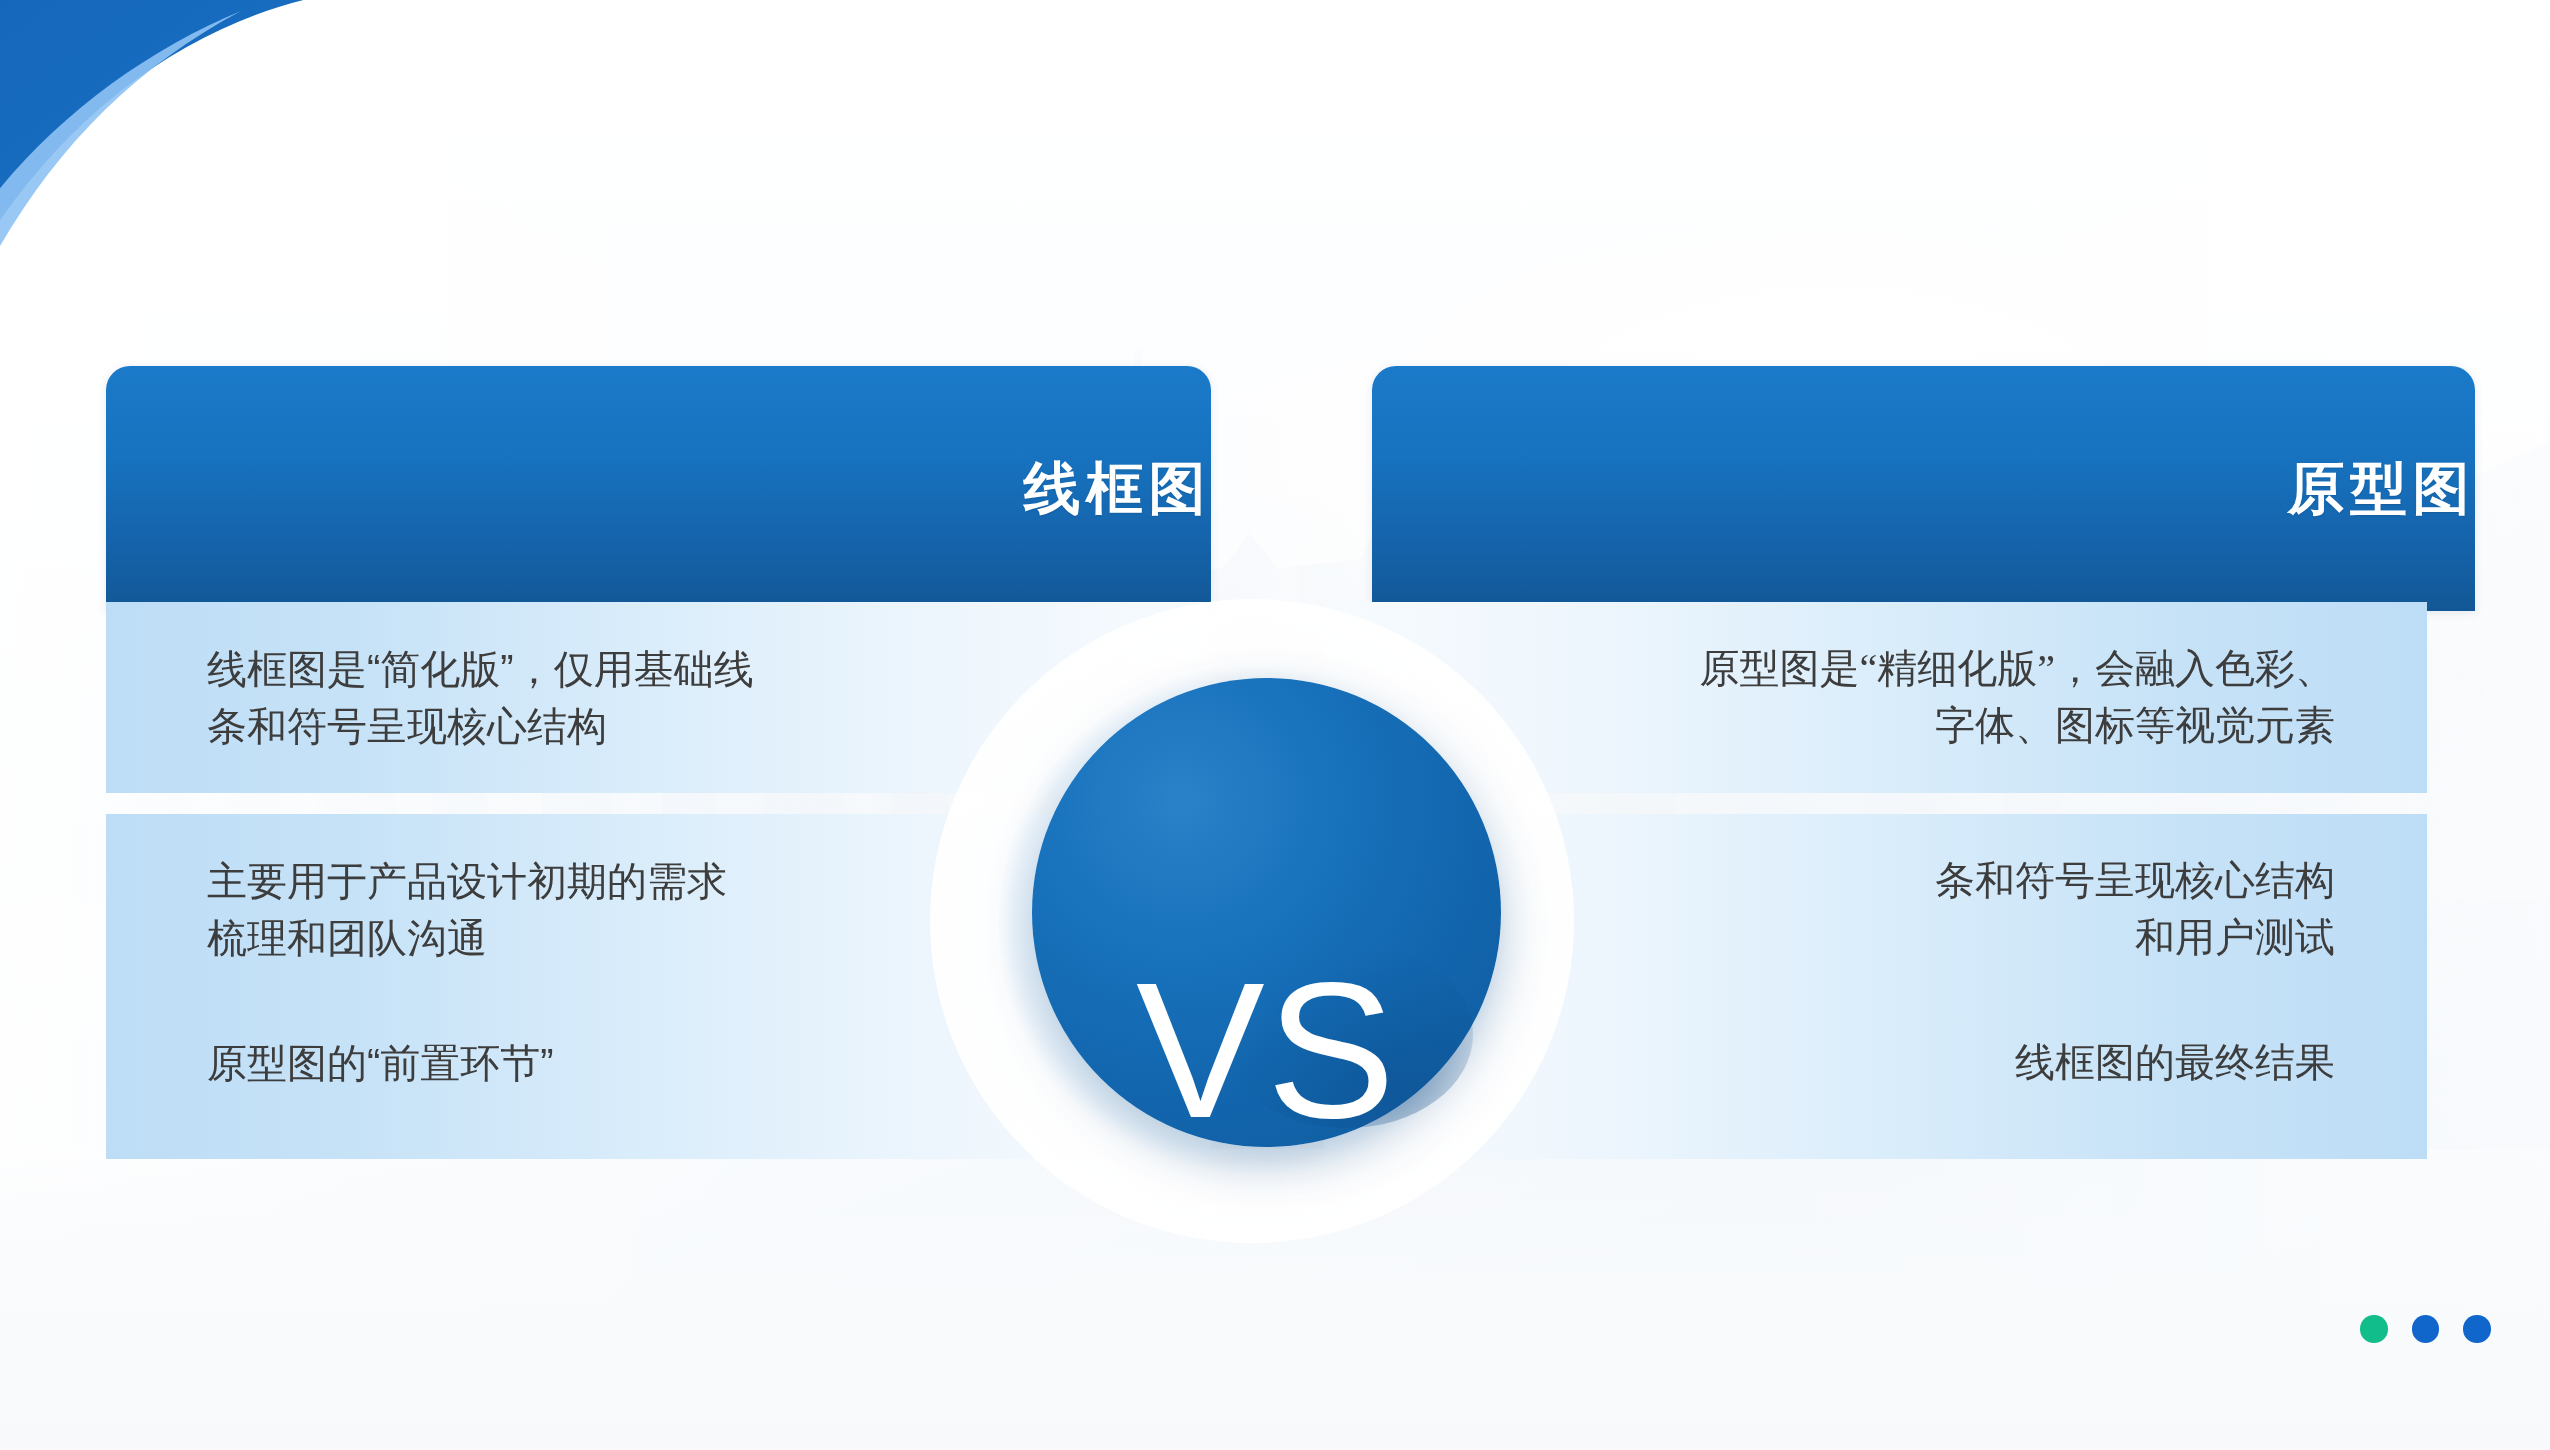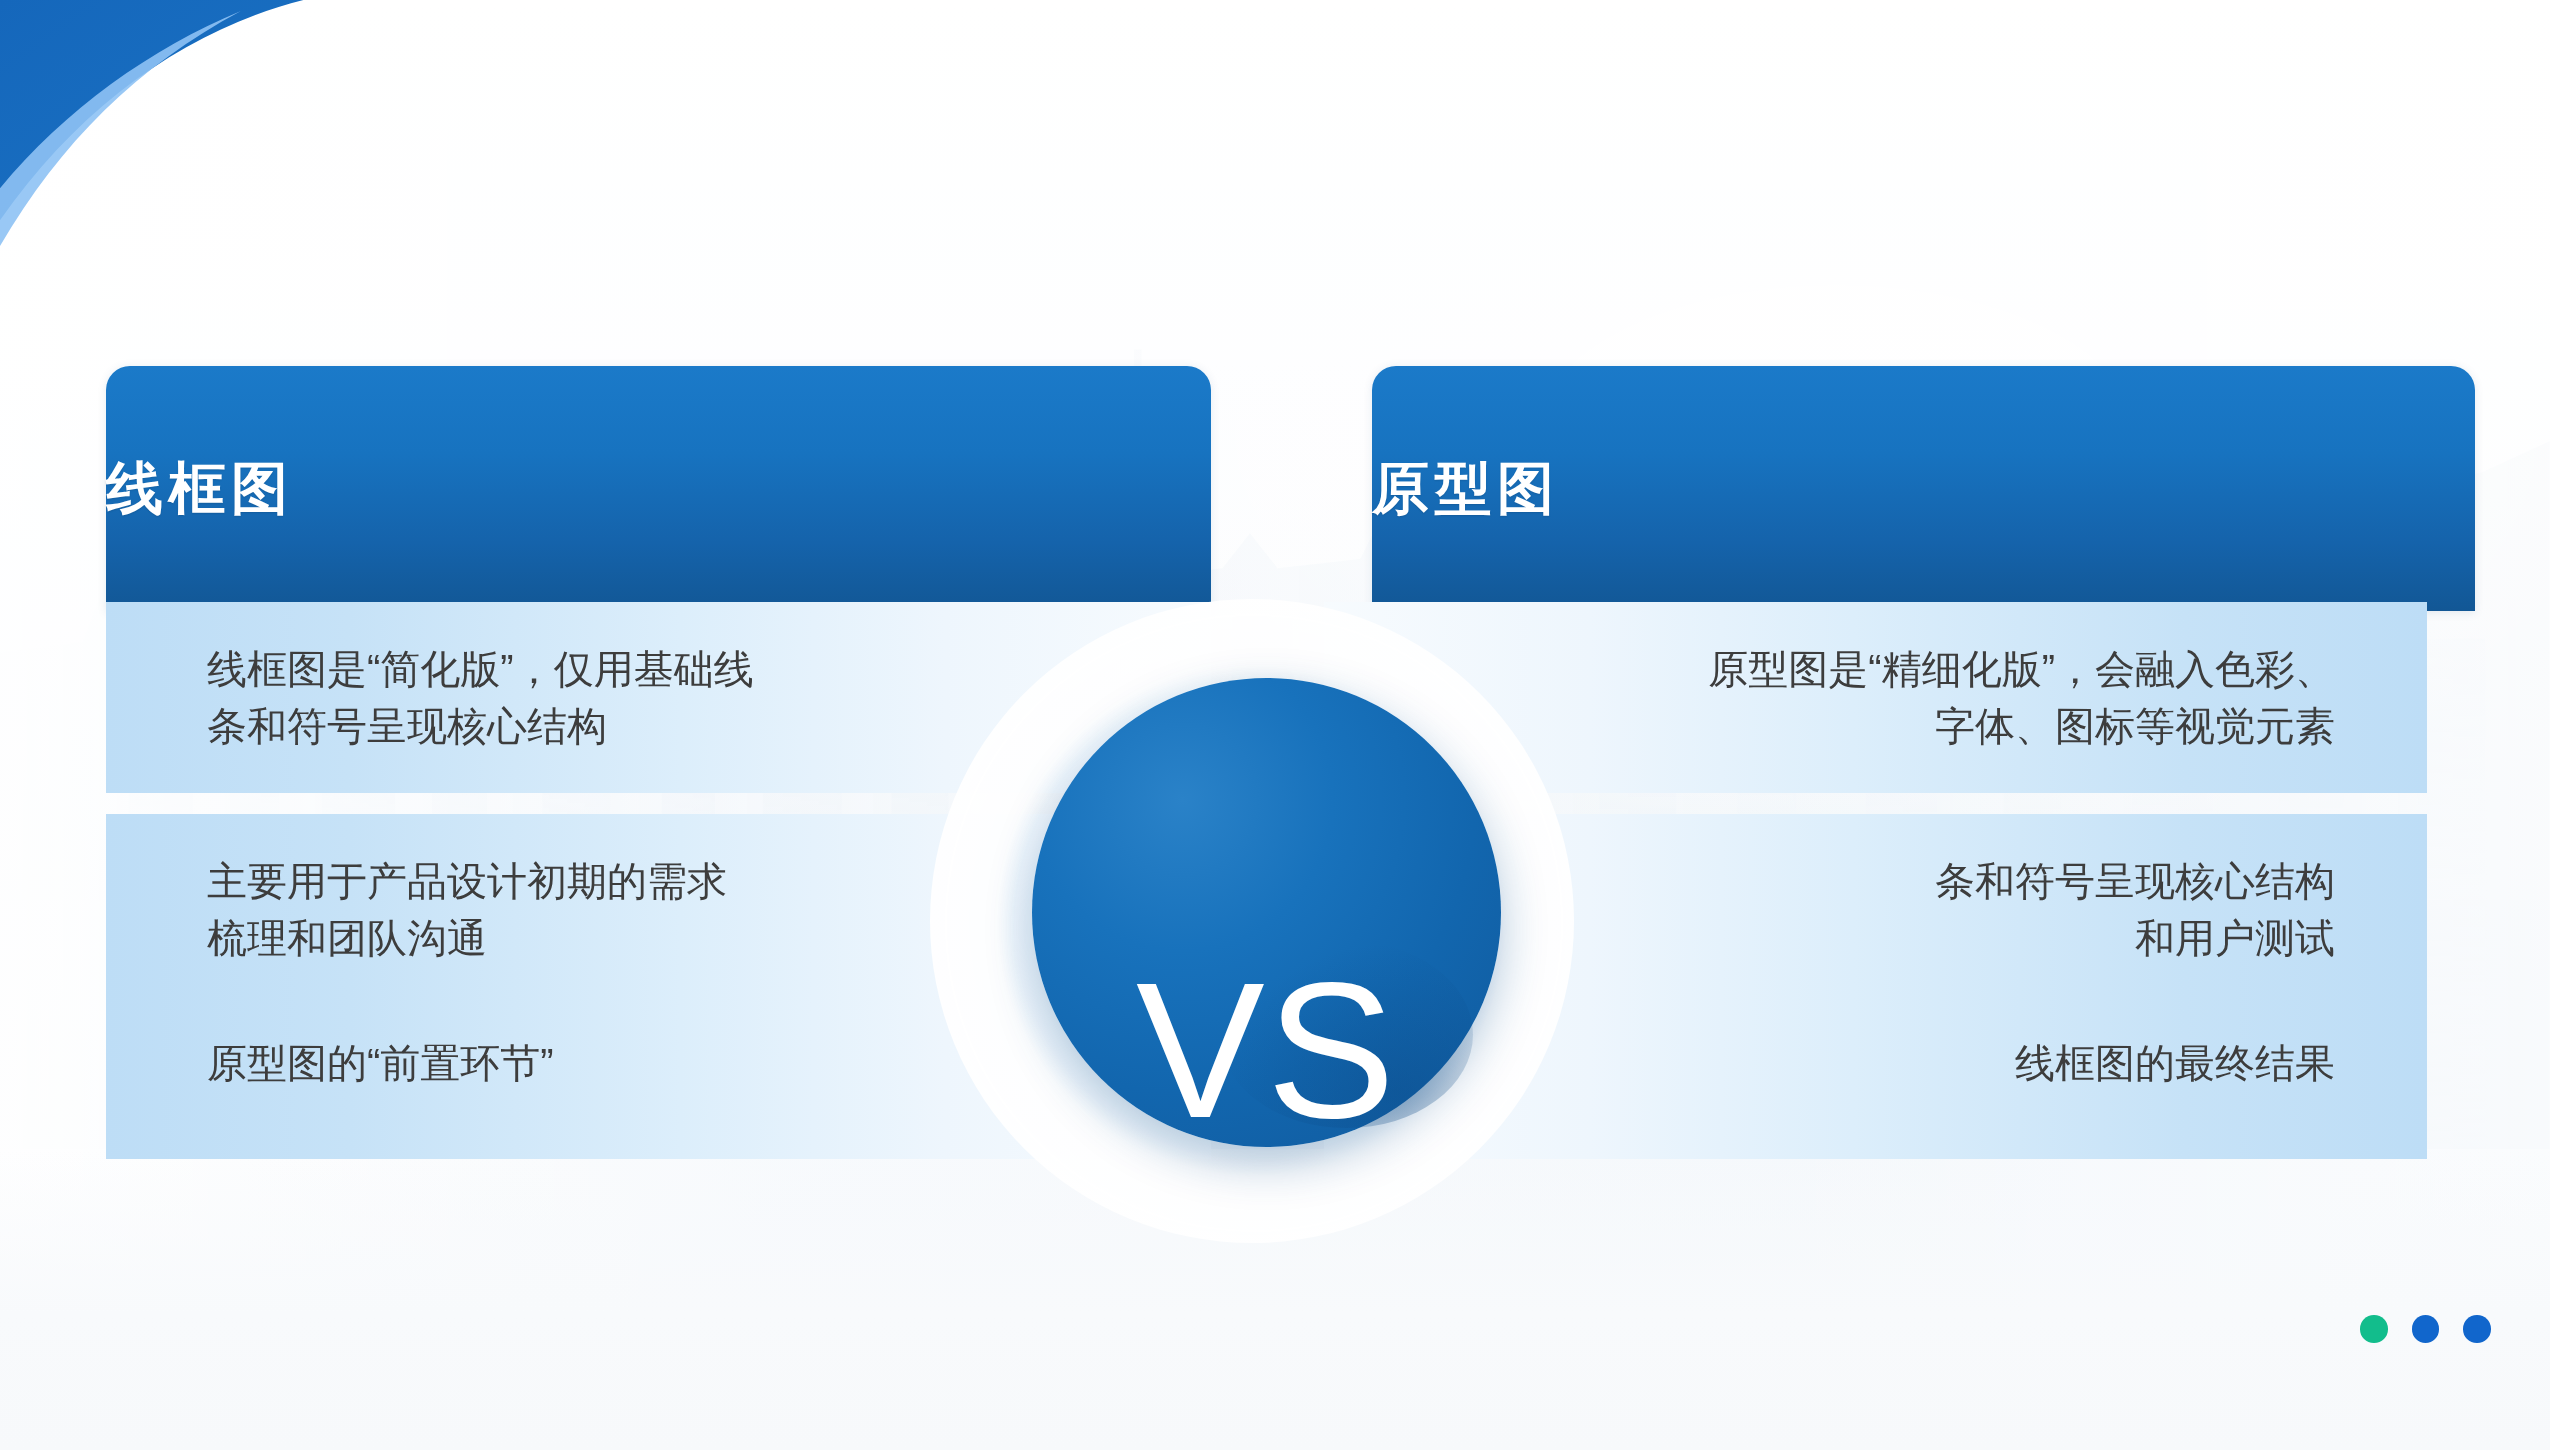--- a/index.html
+++ b/index.html
@@ -63,21 +63,21 @@
   
   .header-box {
     position: absolute;
     top: 366px;
     height: 245px;
     border-radius: 24px 24px 0 0;
     background: linear-gradient(180deg, #1b7ac9 0%, #1773c0 35%, #1563ab 72%, #125795 100%);
     box-shadow: 0 1.8px 9.2px rgba(17,70,120,0.10);
     display: flex;
     align-items: center;
-    justify-content: flex-start;
+    justify-content: flex-end;
   }
   .header-box.left  { left: 106px;  width: 1105px; }
   .header-box.right { left: 1372px; width: 1103px; }
   .header-title {
     color: #ffffff;
     font-family: "Liberation Serif", "DejaVu Serif", serif;
     font-weight: 700;
     font-size: 57px;
     letter-spacing: 5.5px;
     line-height: 1;
@@ -109,21 +109,21 @@
 
   .row-text {
     color: #3d3d3d;
     font-size: 40px;
     line-height: 1.42;
     font-weight: 400;
     max-width: 827px;
     white-space: pre-line;
   }
   .row-band.left  .row-text { text-align: left;  margin-left: 101px; }
-  .row-band.right .row-text { text-align: right; margin-right: 92px; }
+  .row-band.right .row-text { text-align: right; margin-right: 92px; font-family: Liberation Serif, serif; }
 
   
   .vs-halo {
     position: absolute;
     left: 930px;
     top: 599px;
     width: 644px;
     height: 644px;
     border-radius: 50%;
     background: radial-gradient(circle at 50% 50%, rgba(255,255,255,0.0) 52%, rgba(255,255,255,0.88) 56%, rgba(255,255,255,0.96) 74%, rgba(255,255,255,0.30) 92%, rgba(255,255,255,0) 100%);

